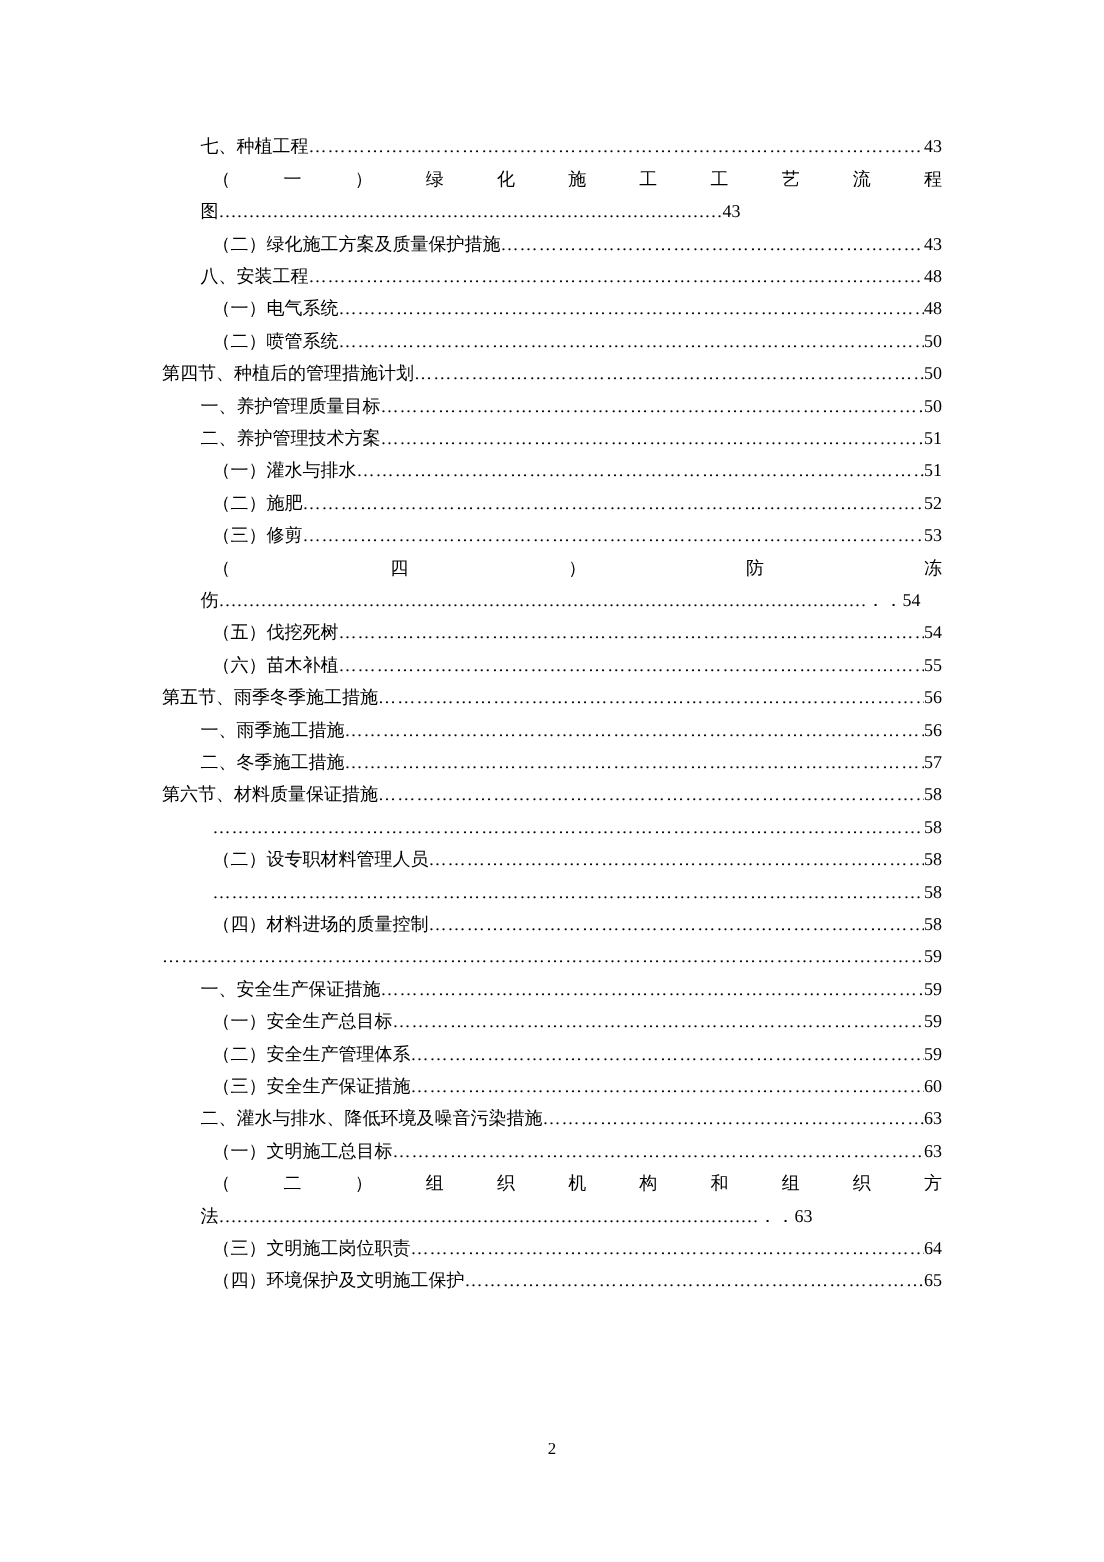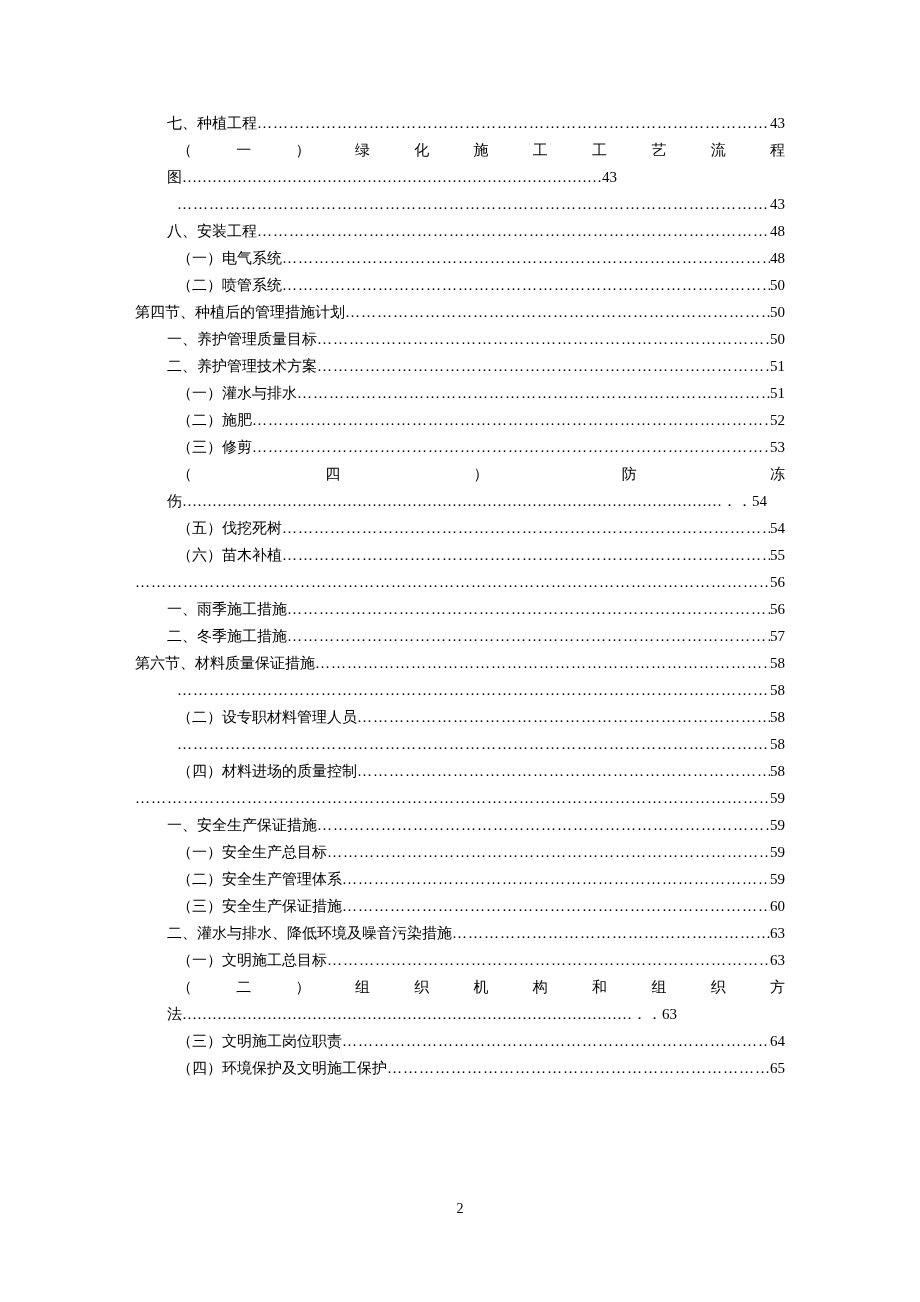--- a/index.html
+++ b/index.html
@@ -83,20 +83,21 @@
       <span class="justify-char">化</span>
       <span class="justify-char">施</span>
       <span class="justify-char">工</span>
       <span class="justify-char">工</span>
       <span class="justify-char">艺</span>
       <span class="justify-char">流</span>
       <span class="justify-char">程</span>
     </div>
     <div class="dots-trail indent-1" style="padding-left: 32px;"><span>图</span><span>…………………………………………………………………………</span><span>43</span></div>
     <div class="toc-line indent-2">
+      <span class="toc-label">（二）绿化施工方案及质量保护措施</span>
       <span class="toc-dots">………………………………………………………………………………………………………………………………</span>
       <span class="toc-page">43</span>
     </div>
     <div class="toc-line indent-1">
       <span class="toc-label">八、安装工程</span>
       <span class="toc-dots">………………………………………………………………………………………………………………………………</span>
       <span class="toc-page">48</span>
     </div>
     <div class="toc-line indent-2">
       <span class="toc-label">（一）电气系统</span>
@@ -150,20 +151,21 @@
       <span class="toc-label">（五）伐挖死树</span>
       <span class="toc-dots">………………………………………………………………………………………………………………………………</span>
       <span class="toc-page">54</span>
     </div>
     <div class="toc-line indent-2">
       <span class="toc-label">（六）苗木补植</span>
       <span class="toc-dots">……………………………………………………………………………………………………………………………．．</span>
       <span class="toc-page">55</span>
     </div>
     <div class="toc-line ">
+      <span class="toc-label">第五节、雨季冬季施工措施</span>
       <span class="toc-dots">……………………………………………………………………………………………………………………………．．</span>
       <span class="toc-page">56</span>
     </div>
     <div class="toc-line indent-1">
       <span class="toc-label">一、雨季施工措施</span>
       <span class="toc-dots">……………………………………………………………………………………………………………………………．．</span>
       <span class="toc-page">56</span>
     </div>
     <div class="toc-line indent-1">
       <span class="toc-label">二、冬季施工措施</span>

